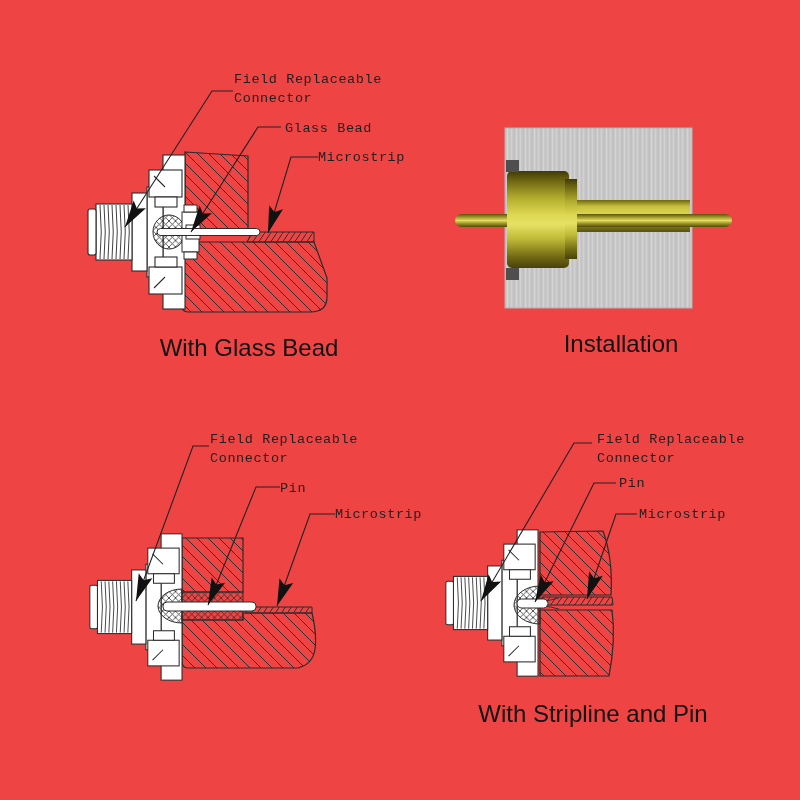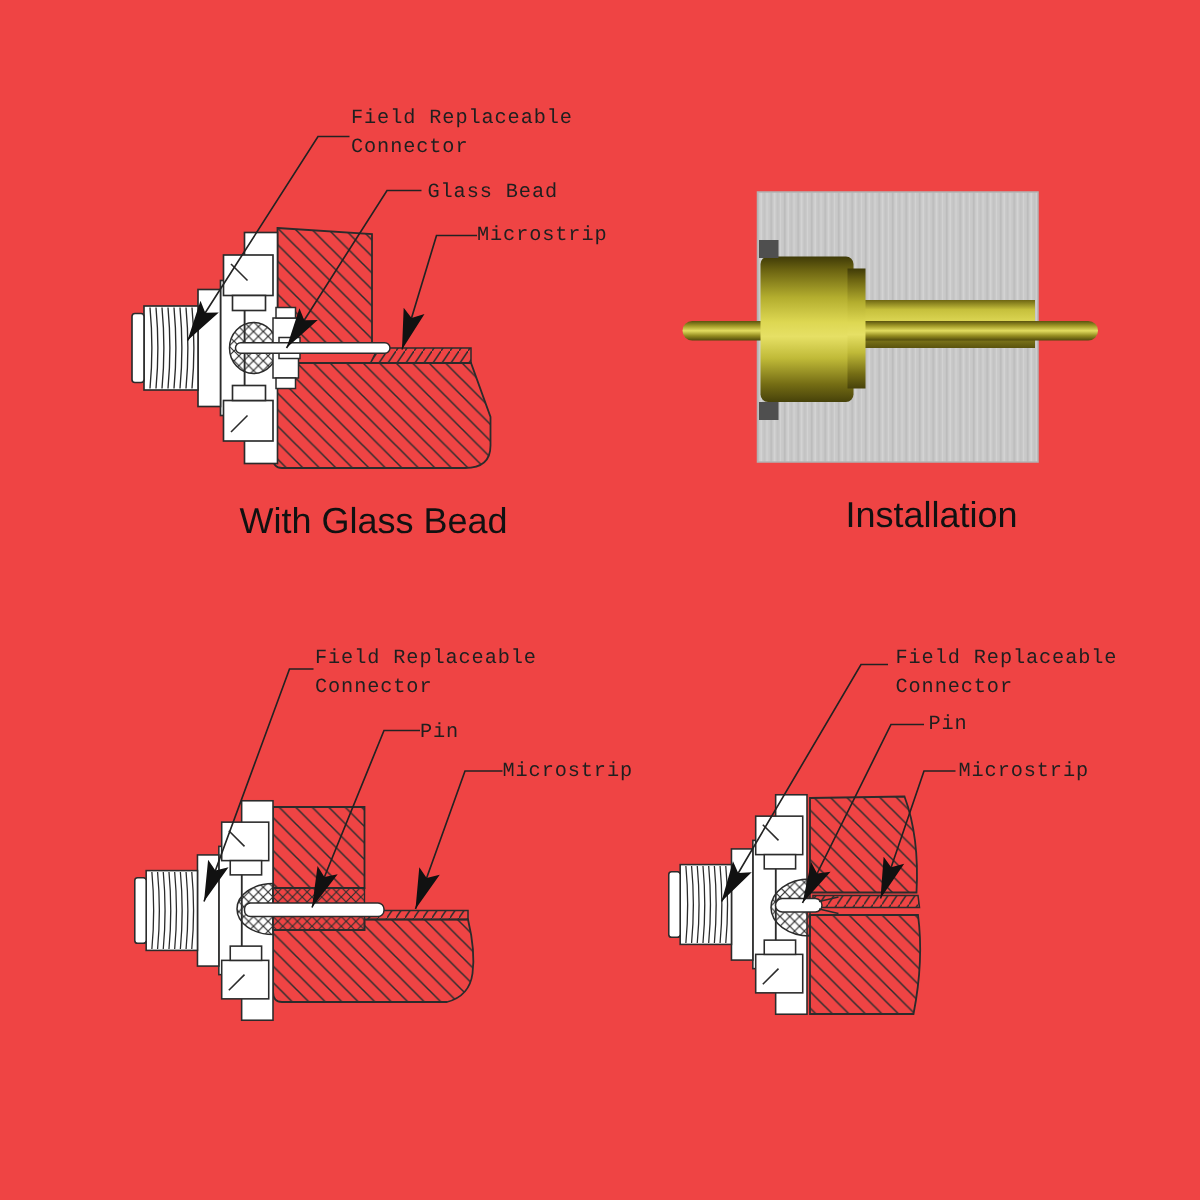--- a/index.html
+++ b/index.html
@@ -164,14 +164,15 @@
   <div class="cad-label" style="left:210px;top:430px;"><span>Field Replaceable</span><br><span>Connector</span></div>
   <div class="cad-label" style="left:280px;top:479px;">Pin</div>
   <div class="cad-label" style="left:335px;top:505px;">Microstrip</div>
 
   <div class="cad-label" style="left:597px;top:430px;"><span>Field Replaceable</span><br><span>Connector</span></div>
   <div class="cad-label" style="left:619px;top:474px;">Pin</div>
   <div class="cad-label" style="left:639px;top:505px;">Microstrip</div>
 
   <div class="caption" style="left:249px;top:334px;">With Glass Bead</div>
   <div class="caption" style="left:601px;top:330px;margin-left:20px;">Installation</div>
+  <div class="caption" style="left:593px;top:700px;">With Stripline and Pin</div>
 
 </div>
 
 </body></html>

